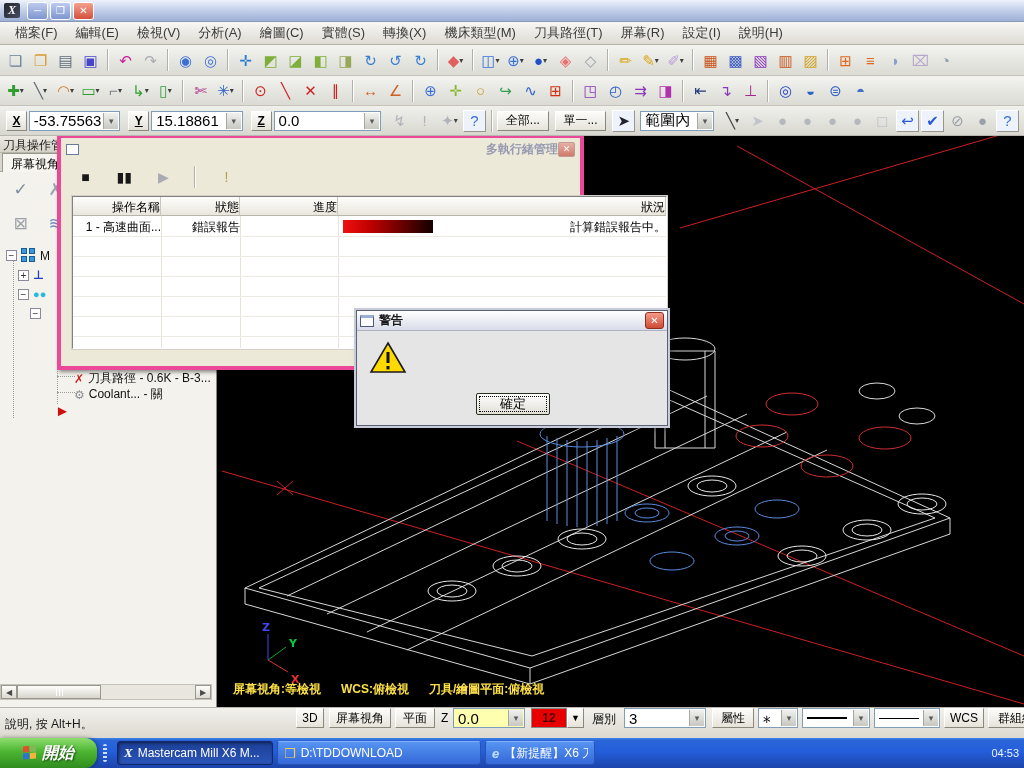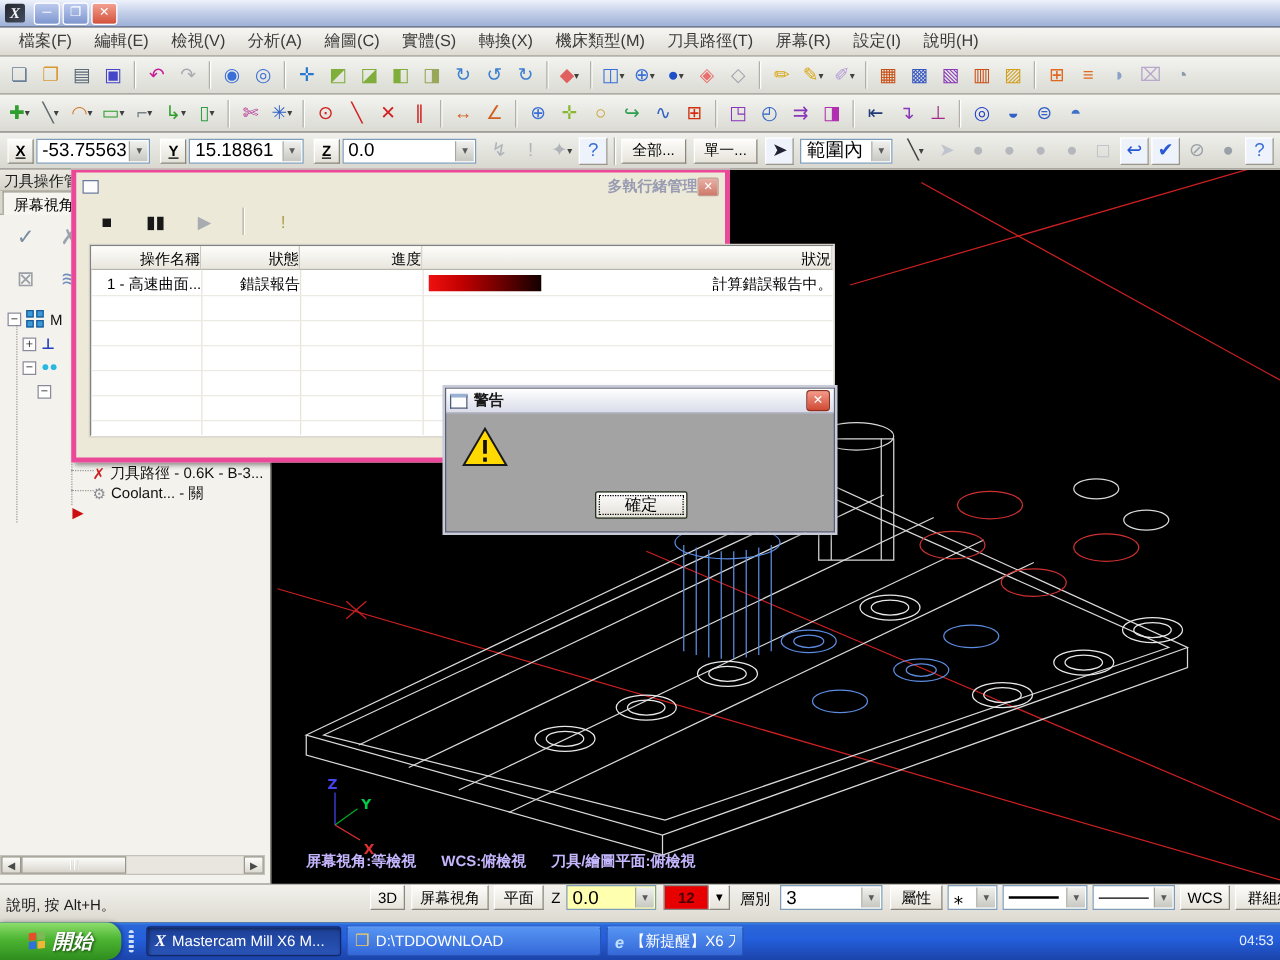--- a/index.html
+++ b/index.html
@@ -49,21 +49,21 @@
   .combo .arrow { position:absolute; right:1px; top:1px; bottom:1px; width:15px;
     background:linear-gradient(#f0f0ee,#c8c8c2); border-left:1px solid #a8a8a0;
     display:flex; align-items:center; justify-content:center; }
   .combo .arrow::after { content:"▾"; font-size:9px; color:#5a5a5a; }
   .xp-btn { border:1px solid; border-color:#fff #8a877c #8a877c #fff; background:linear-gradient(#fdfcfa,#e6e3da);
     font-size:12px; display:inline-flex; align-items:center; justify-content:center; white-space:nowrap; }
 
   
   #viewport { position:absolute; left:217px; top:136px; width:807px; height:571px; background:#000; overflow:hidden; z-index:1; }
   #vp-status { position:absolute; left:16px; top:545px; display:flex; gap:20px;
-    color:#c4b5fd; font-size:12px; font-weight:bold;margin-left:12px; }
+    color:#fde047; font-size:12px; font-weight:bold; }
   #ruler { position:absolute; left:678px; top:524px; width:104px; }
   #ruler .rval { color:#e02020; font-size:13px; font-weight:bold; text-align:center; }
   #ruler .rline { position:relative; height:14px; margin-top:1px; }
   #ruler .rline .h { position:absolute; left:0; right:0; top:7px; border-top:1px solid #f0f000; }
   #ruler .rline .t1,#ruler .rline .t2 { position:absolute; top:0; bottom:0; border-left:1px solid #f0f000; }
   #ruler .rline .t1 { left:0; } #ruler .rline .t2 { right:0; }
   #ruler .runit { color:#f0f0f0; font-size:13px; font-weight:bold; text-align:center; margin-top:0px; }
 
   
   #panel { position:absolute; left:0; top:136px; width:217px; height:571px; background:#f4f2ec;
@@ -104,21 +104,21 @@
   .th-cell { position:absolute; top:0; height:19px; background:linear-gradient(#fdfdfb,#e9e6dd);
     border-right:1px solid #cac7bc; border-bottom:1px solid #b8b5aa; font-size:12px; padding:2px 0 0 7px; }
   .td-cell { position:absolute; top:20px; height:19px; font-size:12px; padding:2px 0 0 7px; white-space:nowrap; overflow:hidden; }
   .tcol-line { position:absolute; top:19px; bottom:0; border-left:1px solid #e6e4da; }
   .trow-line { position:absolute; left:0; right:0; border-top:1px solid #eceae2; }
   #tprogress { position:absolute; left:270px; top:23px; width:90px; height:13px;
     background:linear-gradient(90deg,#f01010 0%,#c00000 30%,#5e0000 70%,#120000 100%); }
 
   
   #warn-dlg { position:absolute; left:356px; top:310px; width:312px; height:116px; z-index:10;
-    background:#a3a3a3; border:1px solid #5a6076; outline:2px solid #c8ccd8; box-shadow:3px 3px 6px rgba(0,0,0,.5); }
+    background:#e5e5e5; border:1px solid #5a6076; outline:2px solid #c8ccd8; box-shadow:3px 3px 6px rgba(0,0,0,.5); }
   #warn-title { height:20px; background:linear-gradient(#ffffff,#d9dce9); border-bottom:1px solid #aeb2c2;
     display:flex; align-items:center; padding:0 3px; }
   #warn-title .dlg-doc-icon { width:14px; height:12px; background:#fdfdfd; border:1px solid #4a5a7a; border-top:3px solid #9ab0d0; margin-right:5px; }
   #warn-title .txt { flex:1; font-size:12px; font-weight:bold; color:#1a1a1a; }
   #warn-close { width:19px; height:17px; border-radius:3px; border:1px solid #8e2f1e; color:#fff; font-size:10px; font-weight:bold;
     background:linear-gradient(#f59a8a,#cf4a34); display:flex; align-items:center; justify-content:center; }
   #warn-msg { position:absolute; left:52px; top:30px; width:254px; font-size:12px; color:#000; }
   #warn-ok { position:absolute; left:119px; top:82px; width:74px; height:22px;
     border:1px solid #26321e; border-radius:2px; background:linear-gradient(#fefefe,#e2dfd6);
     font-size:13px; display:flex; align-items:center; justify-content:center; outline:1px dotted #000; outline-offset:-4px; }

